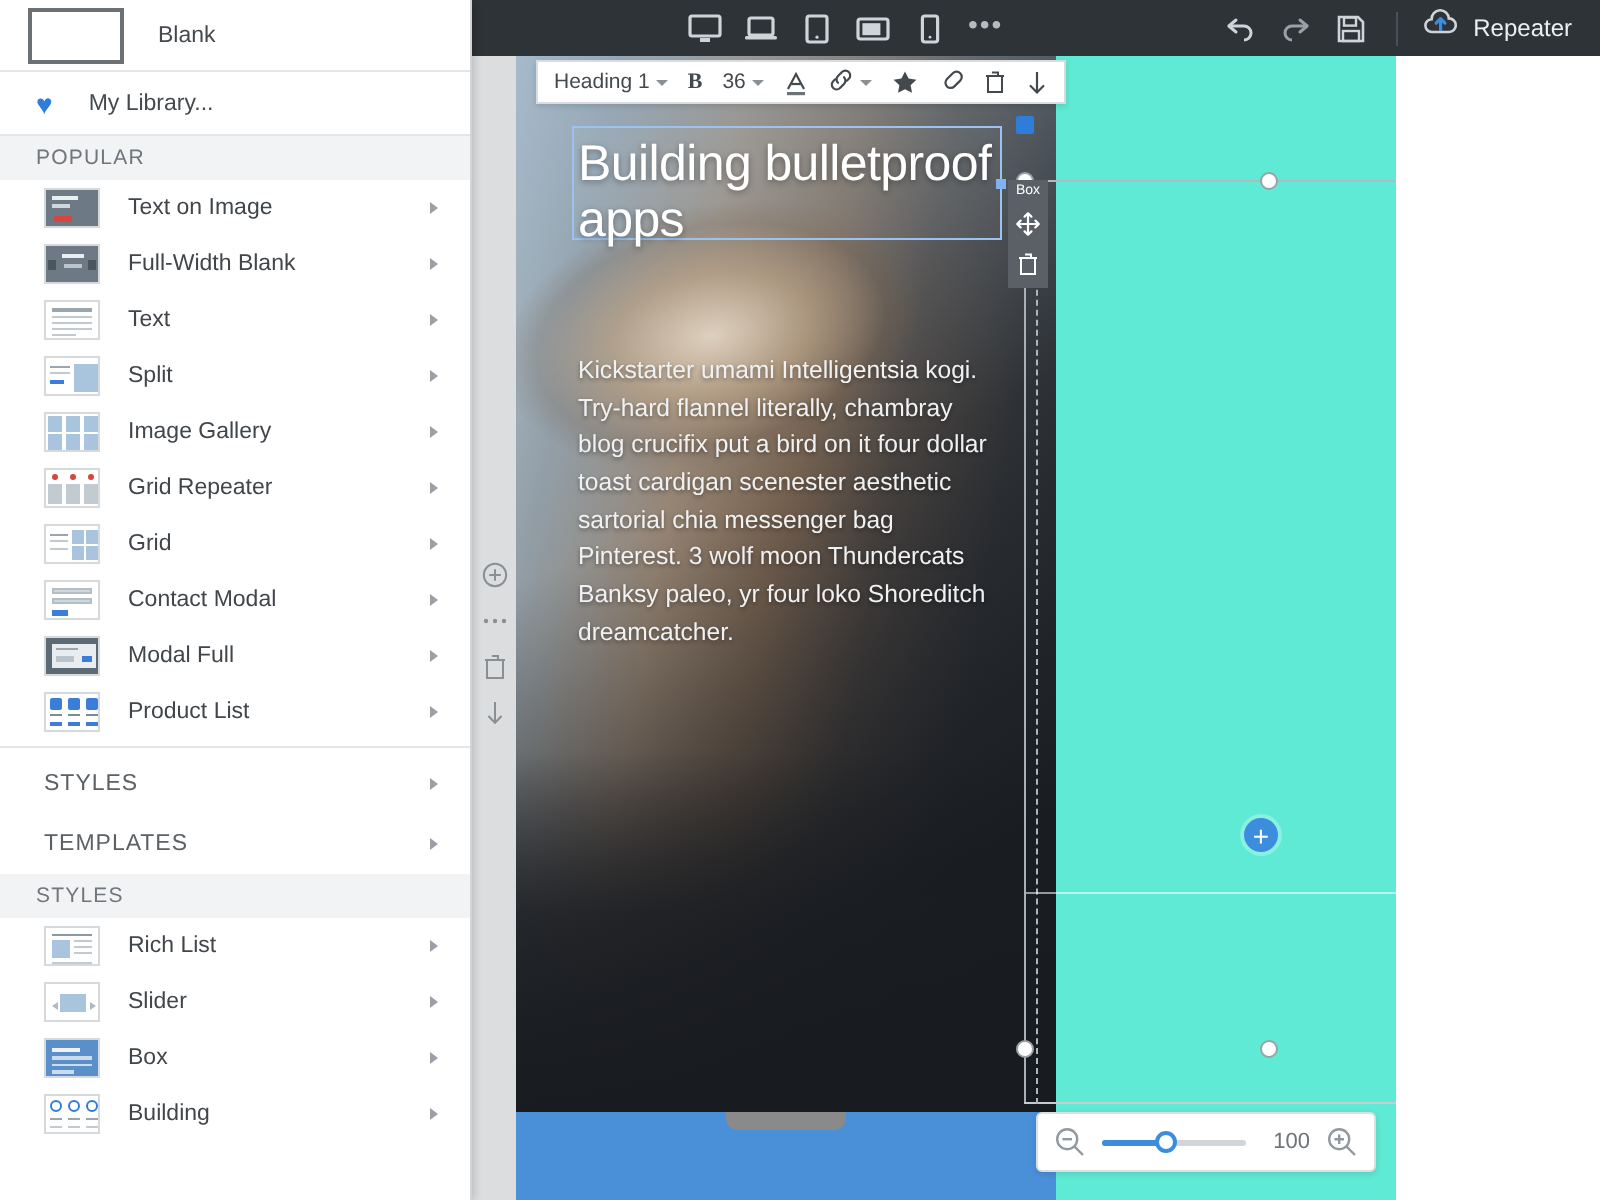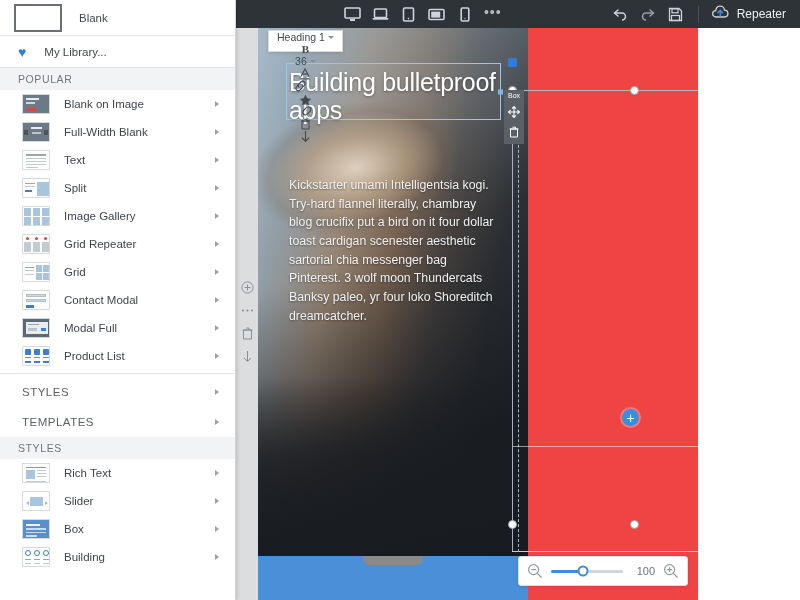--- a/index.html
+++ b/index.html
@@ -101,21 +101,21 @@
   
   .t-bar { position:absolute; background:#9fb2c4; }
   .t-blue { position:absolute; background:#3b7dd8; }
   .t-gray { position:absolute; background:#c3cbd2; }
   .t-red  { position:absolute; background:#d9453c; border-radius:50%; }
   .t-sky  { position:absolute; background:#a9c4dd; }
 
   
   .editor {
     position: absolute; left: 236px; top: 28px; width: 462px; height: 572px;
-    background: #ef4444; overflow: hidden;
+    background: #5eead4; overflow: hidden;
   }
   .rail {
     position: absolute; left: 0; top: 0; width: 22px; height: 572px;
     background: #dcdddf;
   }
   .rail-tools {
     position: absolute; left: 2px; top: 252px; width: 18px;
     display: flex; flex-direction: column; align-items: center; gap: 9px;
     color: #7c8186;
   }
@@ -228,21 +228,20 @@
     background: rgba(255,255,255,0.55); z-index: 18;
   }
 
   
   .fmt-bar {
     position: absolute; left: 268px; top: 30px; height: 22px;
     background: #ffffff; border: 1px solid #d8dcdf;
     display: flex; align-items: center; z-index: 30;
     box-shadow: 0 1px 3px rgba(0,0,0,0.13);
     padding: 0 3px;
-    flex-direction: column;
   }
   .fmt-item {
     display: flex; align-items: center; height: 20px; padding: 0 5px;
     font-size: 10.5px; color: #44494e; cursor: pointer; gap: 3px;
   }
   .dd-caret {
     width: 0; height: 0; border-top: 3px solid #8a8f94;
     border-left: 3px solid transparent; border-right: 3px solid transparent;
   }
   .fmt-b { font-weight: bold; font-size: 11px; font-family: "Liberation Serif", serif; }
@@ -519,21 +518,21 @@
     </div>
 
     <div class="sb-section">POPULAR</div>
 
     <div class="sb-item">
       <div class="thumb" style="background:#6d7a85;">
         <span class="t-bar" style="left:3px; top:3px; width:13px; height:2px; background:#e8edf1;"></span>
         <span class="t-bar" style="left:3px; top:7px; width:9px; height:1.5px; background:#cfd8de;"></span>
         <span class="t-red" style="left:4px; top:13px; width:9px; height:3px; border-radius:1px;"></span>
       </div>
-      <span class="sb-label">Blank on Image</span>
+      <span class="sb-label">Text on Image</span>
       <span class="caret"></span>
     </div>
 
     <div class="sb-item">
       <div class="thumb" style="background:#6d7a85;">
         <span class="t-bar" style="left:8px; top:4px; width:11px; height:2px; background:#e8edf1;"></span>
         <span class="t-bar" style="left:9px; top:9px; width:9px; height:1.5px; background:#b9c4cc;"></span>
         <span class="t-bar" style="left:1px; top:7px; width:4px; height:5px; background:#4b555e;"></span>
         <span class="t-bar" style="left:21px; top:7px; width:4px; height:5px; background:#4b555e;"></span>
       </div>
@@ -657,21 +656,21 @@
 
     <div class="sb-item">
       <div class="thumb">
         <span class="t-bar" style="left:3px; top:2.5px; width:20px; height:1.6px; background:#8d99a2;"></span>
         <span class="t-sky" style="left:3px; top:6px; width:9px; height:9px;"></span>
         <span class="t-bar" style="left:14px; top:6px; width:9px; height:1.2px; background:#c2cad0;"></span>
         <span class="t-bar" style="left:14px; top:9px; width:9px; height:1.2px; background:#c2cad0;"></span>
         <span class="t-bar" style="left:14px; top:12px; width:9px; height:1.2px; background:#c2cad0;"></span>
         <span class="t-bar" style="left:3px; top:16.5px; width:20px; height:1.2px; background:#c2cad0;"></span>
       </div>
-      <span class="sb-label">Rich Text</span>
+      <span class="sb-label">Rich List</span>
       <span class="caret"></span>
     </div>
 
     <div class="sb-item">
       <div class="thumb">
         <span class="t-sky" style="left:7px; top:5px; width:13px; height:9px;"></span>
         <span style="position:absolute; left:2.5px; top:8.5px; width:0; height:0; border-right:3px solid #b0bac2; border-top:2.5px solid transparent; border-bottom:2.5px solid transparent;"></span>
         <span style="position:absolute; left:22px; top:8.5px; width:0; height:0; border-left:3px solid #b0bac2; border-top:2.5px solid transparent; border-bottom:2.5px solid transparent;"></span>
       </div>
       <span class="sb-label">Slider</span>

